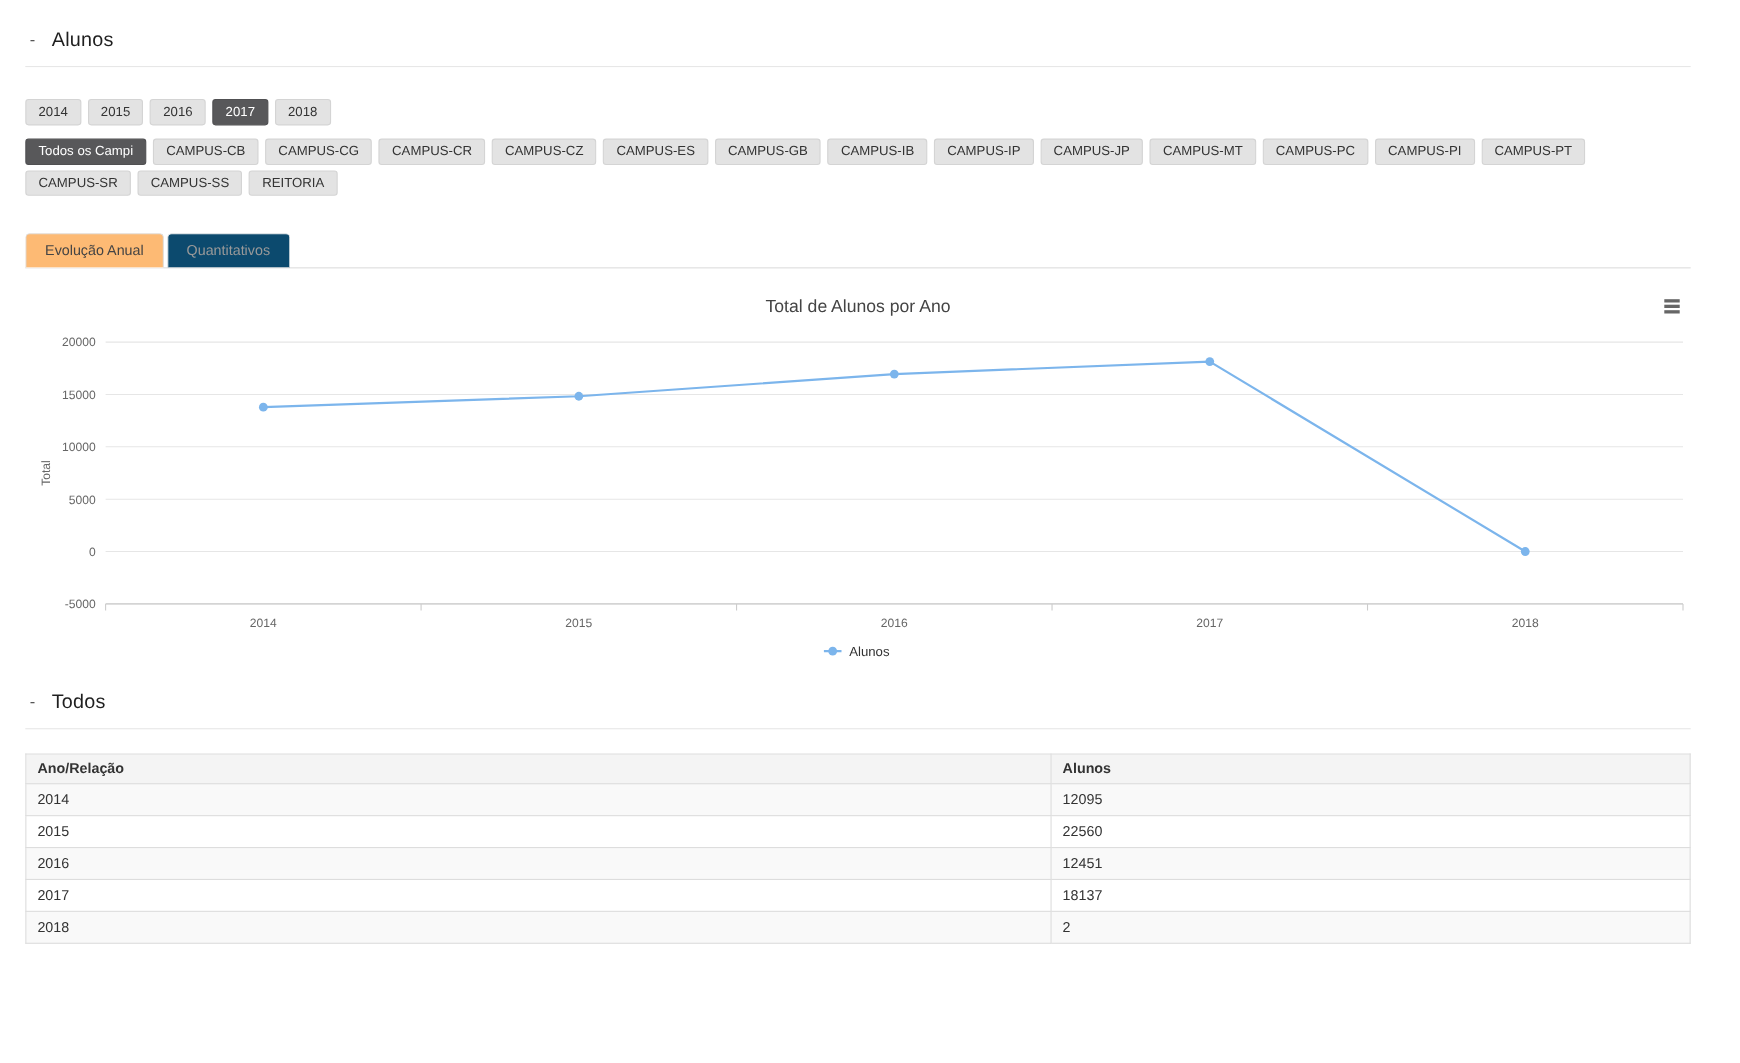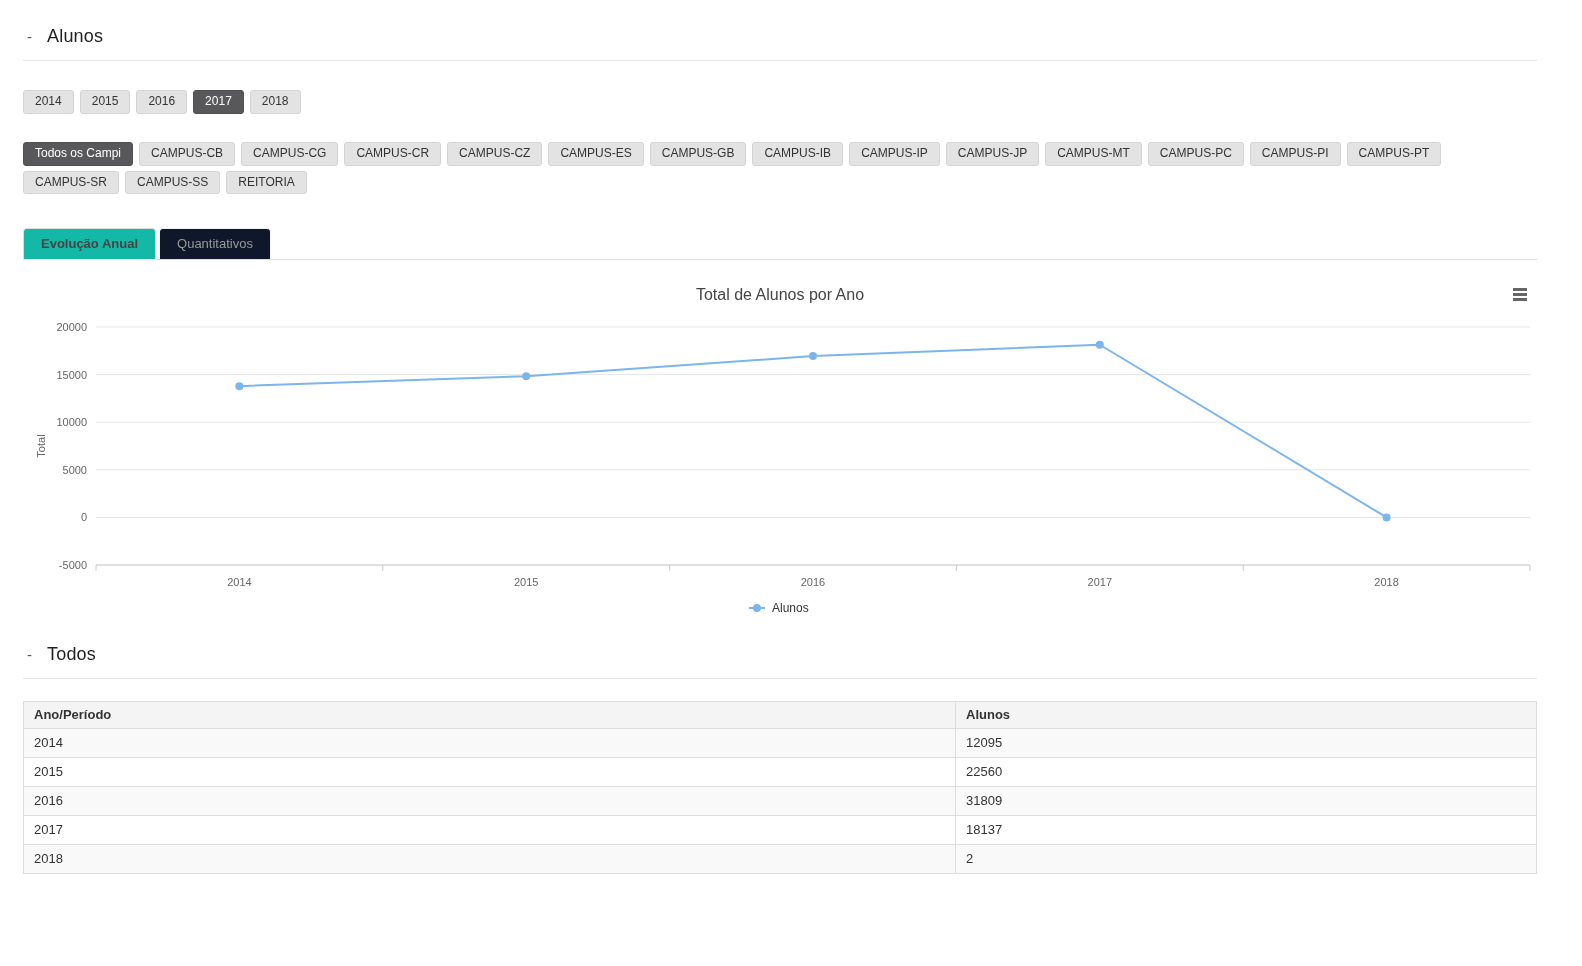--- a/index.html
+++ b/index.html
@@ -20,41 +20,41 @@
   }
   .collapse-dash {
     color:#555; font-size:15px; line-height:1;
     margin:0 15px 0 4px; cursor:pointer;
   }
   .section-title { font-size:18px; font-weight:400; color:#1f1f1f; letter-spacing:0.2px; }
 
   
   .btn-row { display:flex; flex-wrap:wrap; gap:5px 6px; }
   .years-row { margin-top:29px; }
-  .campi-row { margin-top:28px; width:1514px; }
+  .campi-row { margin-top:12px; width:1514px; }
   .filter-btn {
     font-family:inherit; font-size:12px; color:#333;
     background:#e3e3e3; border:1px solid #d4d4d4; border-radius:3px;
     padding:4px 11px; line-height:1.15; cursor:pointer; white-space:nowrap;
   }
   .filter-btn.selected { background:#58585a; border-color:#505052; color:#fff; }
 
   
   .tab-bar { display:flex; margin-top:34px; border-bottom:1px solid #ddd; }
   .tab {
     display:flex; align-items:center;
-    font-size:13px; color:#999; background:#0f172a;
+    font-size:13px; color:#999; background:#0c4a6e;
     border:1px solid #f1f1f1; border-bottom:none;
     border-radius:4px 4px 0 0;
     padding:7px 17px 8px; margin-right:3px;
     cursor:pointer; position:relative; white-space:nowrap;
   }
   .tab.active {
-    background:#14b8a6; border:1px solid #ddd; border-bottom:1px solid #fff;
-    margin-bottom:-1px; color:#444; font-weight:bold; z-index:2;
+    background:#fdba74; border:1px solid #ddd; border-bottom:1px solid #fff;
+    margin-bottom:-1px; color:#444; font-weight:normal; z-index:2;
   }
   .tab-badge {
     background:#fff; color:#888; font-size:11px; font-weight:normal;
     border-radius:10px; padding:2px 9px; margin-left:9px; line-height:1.1;
   }
 
   
   .chart-wrap { width:1514px; height:372px; }
   .chart-wrap svg { display:block; }
   .hc-menu { cursor:pointer; }
@@ -171,36 +171,36 @@
   </div>
 
   <div class="section-header resumo-header">
     <span class="collapse-dash">-</span>
     <span class="section-title">Todos</span>
   </div>
 
   <table class="resumo-table">
     <thead>
         <tr id="resumo-head">
-          <th>Ano/Período</th>
+          <th>Ano/Relação</th>
           <th>Alunos</th>
         </tr>
       </thead>
     <tbody id="resumo-body">
         <tr>
           <td>2014</td>
           <td>12095</td>
         </tr>
         <tr>
           <td>2015</td>
           <td>22560</td>
         </tr>
         <tr>
           <td>2016</td>
-          <td>31809</td>
+          <td>12451</td>
         </tr>
         <tr>
           <td>2017</td>
           <td>18137</td>
         </tr>
         <tr>
           <td>2018</td>
           <td>2</td>
         </tr>
       </tbody>

